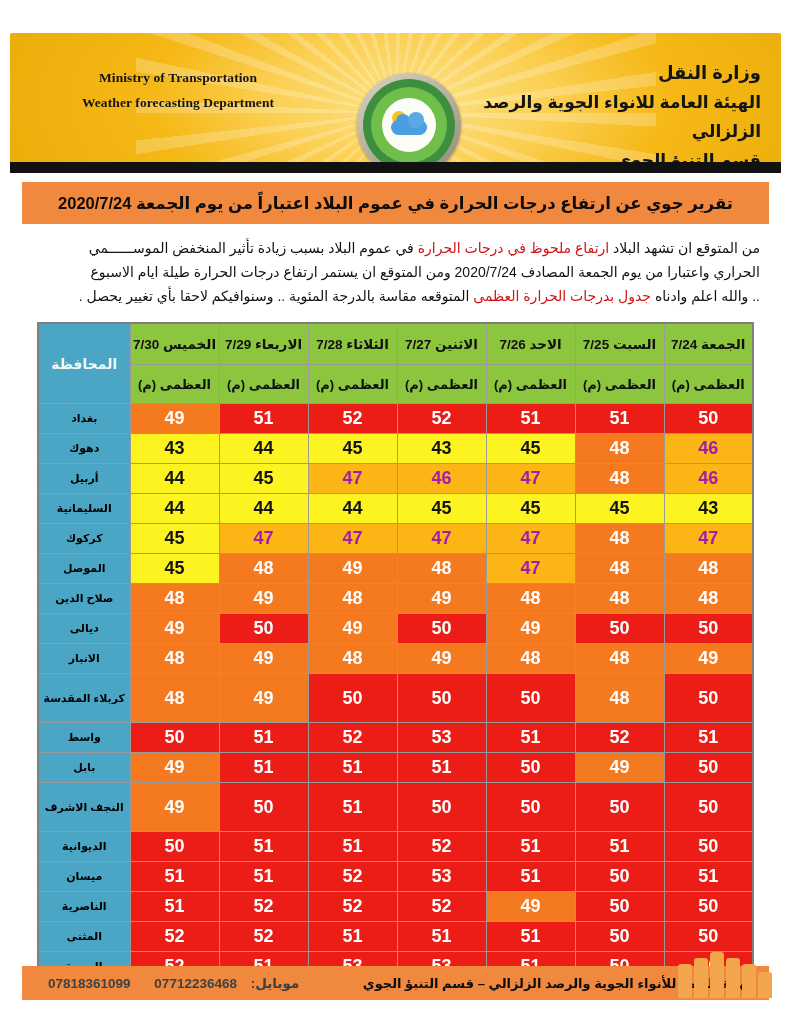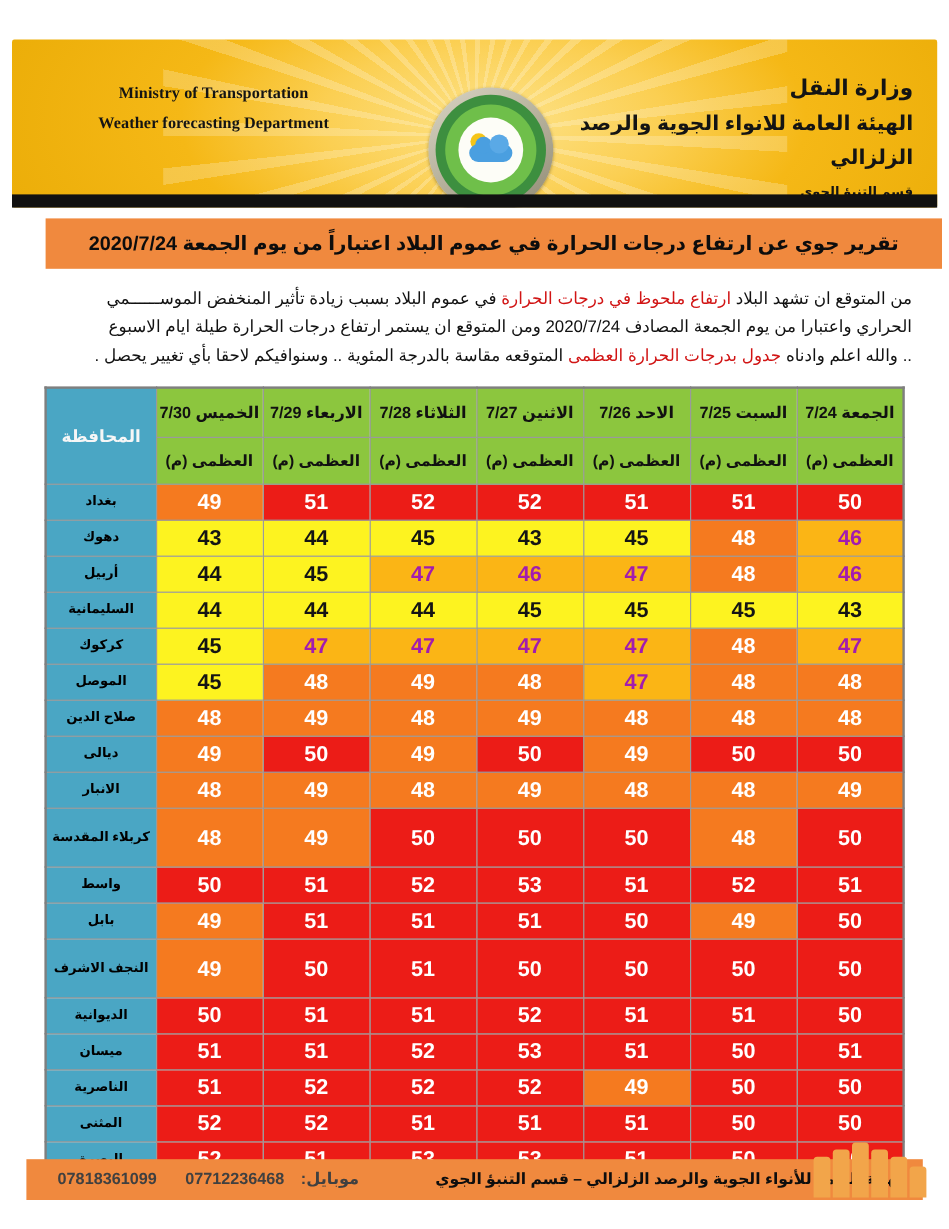--- a/index.html
+++ b/index.html
@@ -80,21 +80,21 @@
     right: 20px;
     top: 26px;
     width: 330px;
     direction: rtl;
     color: #141414;
     font-weight: bold;
     font-size: 18px;
     line-height: 29px;
   }
   .banner-ar .l2 { font-size: 17px; }
-  .banner-ar .l3 { font-size: 11px; }
+  .banner-ar .l3 { font-size: 17px; }
 
   
   .logo {
     position: absolute;
     left: 347px;
     top: 40px;
     width: 104px;
     height: 104px;
     border-radius: 50%;
     background: linear-gradient(145deg, #d8d4c4 0%, #b9b49f 45%, #8f8a74 100%);
@@ -145,21 +145,20 @@
     position: absolute;
     left: 22px;
     top: 182px;
     width: 747px;
     height: 42px;
     background: #f0893e;
     display: flex;
     align-items: center;
     justify-content: center;
     direction: rtl;
-    margin-left: 16px;
   }
   .title-bar .t {
     color: #0d0d0d;
     font-weight: bold;
     font-size: 16.5px;
     text-align: center;
     white-space: nowrap;
   }
 
   

